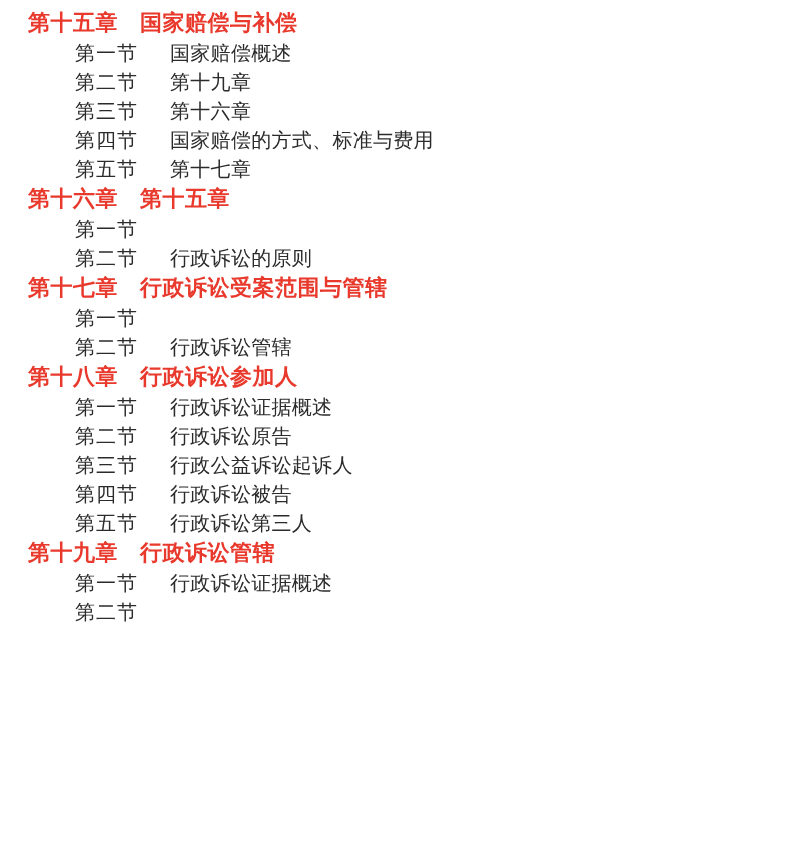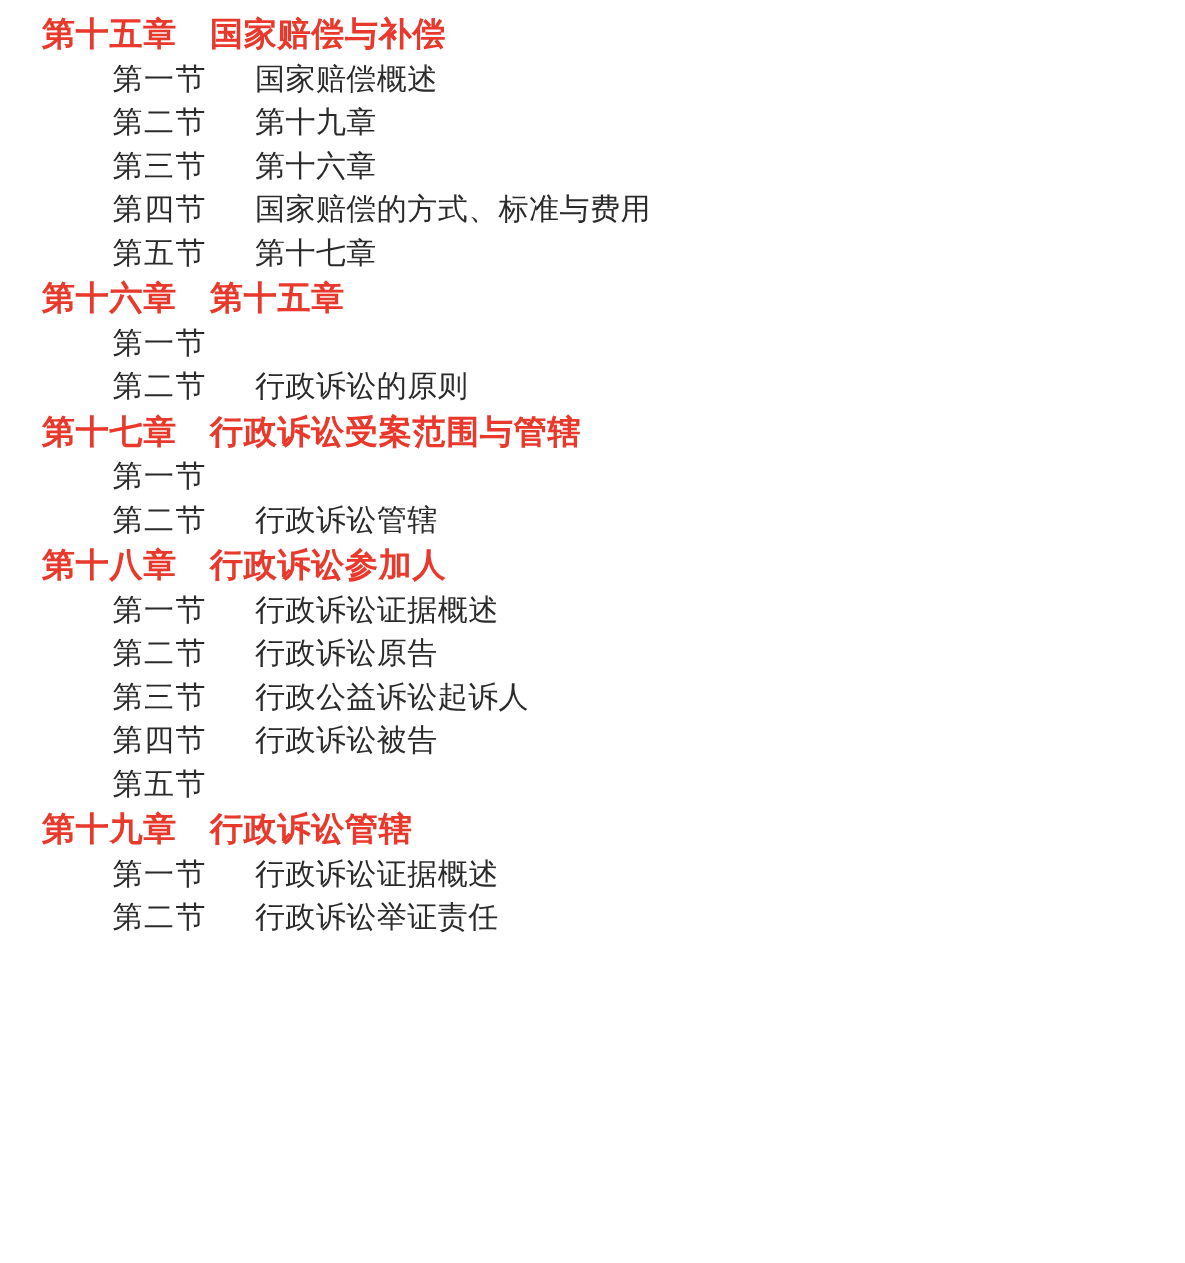--- a/index.html
+++ b/index.html
@@ -123,26 +123,26 @@
     <div class="entry section">
       <span class="num">第三节</span>
       <span class="title">行政公益诉讼起诉人</span>
     </div>
     <div class="entry section">
       <span class="num">第四节</span>
       <span class="title">行政诉讼被告</span>
     </div>
     <div class="entry section">
       <span class="num">第五节</span>
+      <span class="title">行政诉讼第三人</span>
     </div>
     <div class="entry chapter">
       <span class="num">第十九章</span>
       <span class="title">行政诉讼管辖</span>
     </div>
     <div class="entry section">
       <span class="num">第一节</span>
       <span class="title">行政诉讼证据概述</span>
     </div>
     <div class="entry section">
       <span class="num">第二节</span>
-      <span class="title">行政诉讼举证责任</span>
     </div>
   </div>
 
 </body></html>

